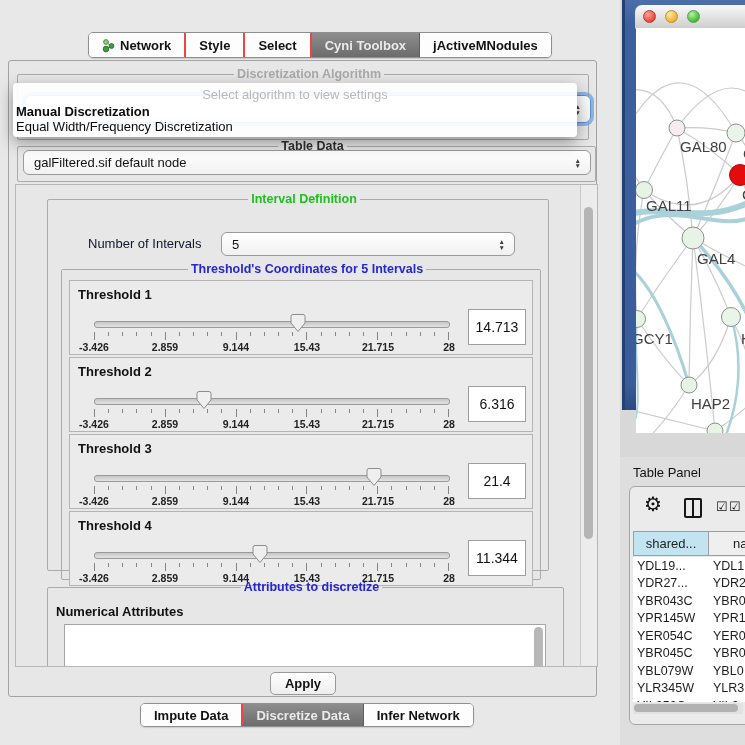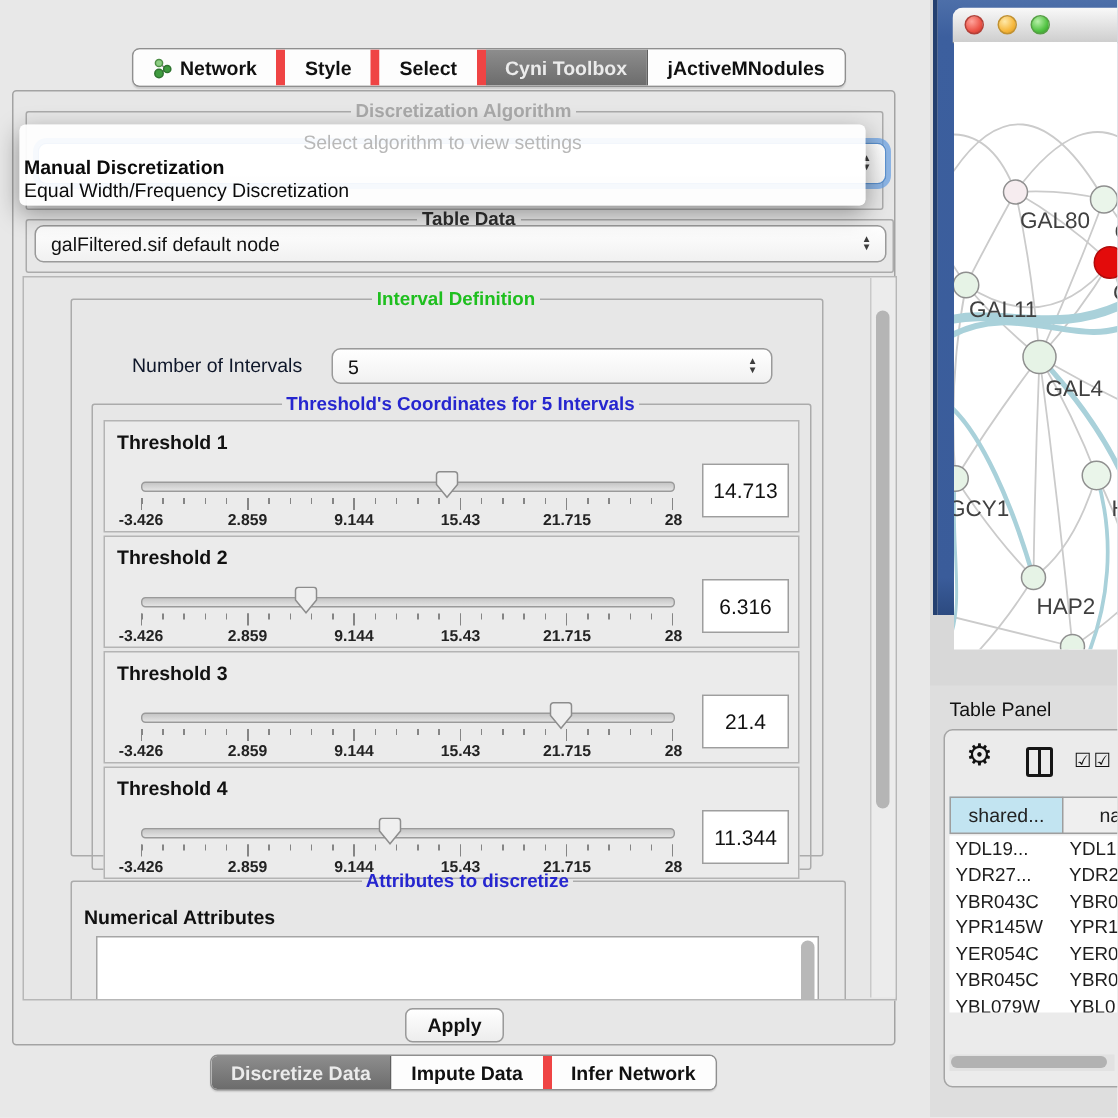--- a/index.html
+++ b/index.html
@@ -10,21 +10,21 @@
   .left-panel{position:absolute;left:0;top:0;width:620px;height:745px;background:#e8e8e8;}
   .titlebar{position:absolute;left:0;top:0;width:620px;height:27px;background:#ebebeb;
             border-bottom:1px solid #b3b3b3;}
   .titlebar .title{position:absolute;left:10px;top:6px;font-size:13px;color:#1c1c1c;}
   .float-icon{position:absolute;left:577px;top:9px;width:9px;height:9px;border:1.5px solid #2a2a2a;border-radius:1px;}
   .close-icon{position:absolute;left:596px;top:5px;font-size:13px;font-weight:700;color:#111;}
   
   .seg-strip{position:absolute;display:flex;height:24px;border:1px solid #8f8f8f;border-radius:5px;
              overflow:hidden;background:#fff;box-shadow:0 1px 1px rgba(0,0,0,.12);}
   .seg{display:flex;align-items:center;gap:5px;padding:0 13px;font-size:13px;font-weight:600;
-       color:#111;background:#fdfdfd;border-right:6px solid #ef4444;white-space:nowrap;}
+       color:#111;background:#fdfdfd;border-right:2px solid #ef4444;white-space:nowrap;}
   .seg:last-child{border-right:none;}
   .seg.selected{background:linear-gradient(#8d8d8d,#6c6c6c);color:#ebebeb;border-right:1px solid #5f5f5f;}
   .top-tabs{left:88px;top:32px;}
   .bottom-tabs{left:140px;top:703px;height:22px;}
   
   .main-panel{position:absolute;left:8px;top:60px;width:587px;height:635px;background:#e7e7e7;
               border:1px solid #a3a3a3;border-radius:3px;}
   fieldset{position:absolute;margin:0;padding:0;border:1px solid #ababab;border-radius:2px;}
   legend{margin-left:6px;padding:0 3px;font-size:12.5px;font-weight:700;color:#2e2e2e;text-align:center;}
   .algo-group{left:8px;top:6px;width:570px;height:71px;}
@@ -101,21 +101,21 @@
   .tp-container{position:absolute;left:9px;top:29px;width:116px;height:237px;background:#ebebeb;
                 border:1px solid #a5a5a5;border-top-left-radius:6px;border-bottom-left-radius:6px;}
   .gear-ic{position:absolute;left:14px;top:7px;font-size:20px;color:#111;line-height:20px;}
   .split-ic{position:absolute;left:54px;top:11px;width:14px;height:16px;border:2px solid #161616;border-radius:2px;}
   .split-ic::after{content:"";position:absolute;left:5.5px;top:0;width:2px;height:16px;background:#161616;}
   .check-ic{position:absolute;top:12px;font-size:13px;color:#111;}
   .tp-header{position:absolute;top:44px;height:25px;box-sizing:border-box;border:1px solid #9e9e9e;
              font-size:13px;color:#222;display:flex;align-items:center;}
   .tp-h1{left:3px;width:76px;justify-content:center;}
   .tp-h2{left:78px;width:38px;background:#efefef;padding-left:24px;}
-  .tp-rows{position:absolute;left:3px;top:70px;width:113px;height:118px;overflow:hidden;background:#fff;}
+  .tp-rows{position:absolute;left:3px;top:70px;width:113px;height:145px;overflow:hidden;background:#fff;}
   .tp-row{display:flex;height:17.5px;align-items:center;font-size:12.5px;color:#1d1d1d;}
   .tp-c1{width:75px;padding-left:4px;box-sizing:border-box;white-space:nowrap;overflow:hidden;}
   .tp-c2{padding-left:5px;white-space:nowrap;}
   .tp-hscroll{position:absolute;left:3px;top:216px;width:110px;height:11px;background:#e2e2e2;}
   .tp-hscroll .hthumb{position:absolute;left:1px;top:1px;width:104px;height:8px;background:#b2b2b2;border-radius:4px;}
 </style>
 </head>
 <body>
 
 <div id="root">
@@ -297,25 +297,25 @@
 
         <div class="vscrollbar">
           <div class="sb-thumb"></div>
         </div>
       </div>
 
       <div class="apply-btn">Apply</div>
     </div>
 
     <div class="seg-strip bottom-tabs">
+      <div class="seg">
+        <span>Impute Data</span>
+      </div>
       <div class="seg selected">
         <span>Discretize Data</span>
-      </div>
-      <div class="seg">
-        <span>Impute Data</span>
       </div>
       <div class="seg">
         <span>Infer Network</span>
       </div>
     </div>
   </div>
 
   <div class="net-frame">
     <div class="mac-titlebar">
       <span class="light red"></span>

